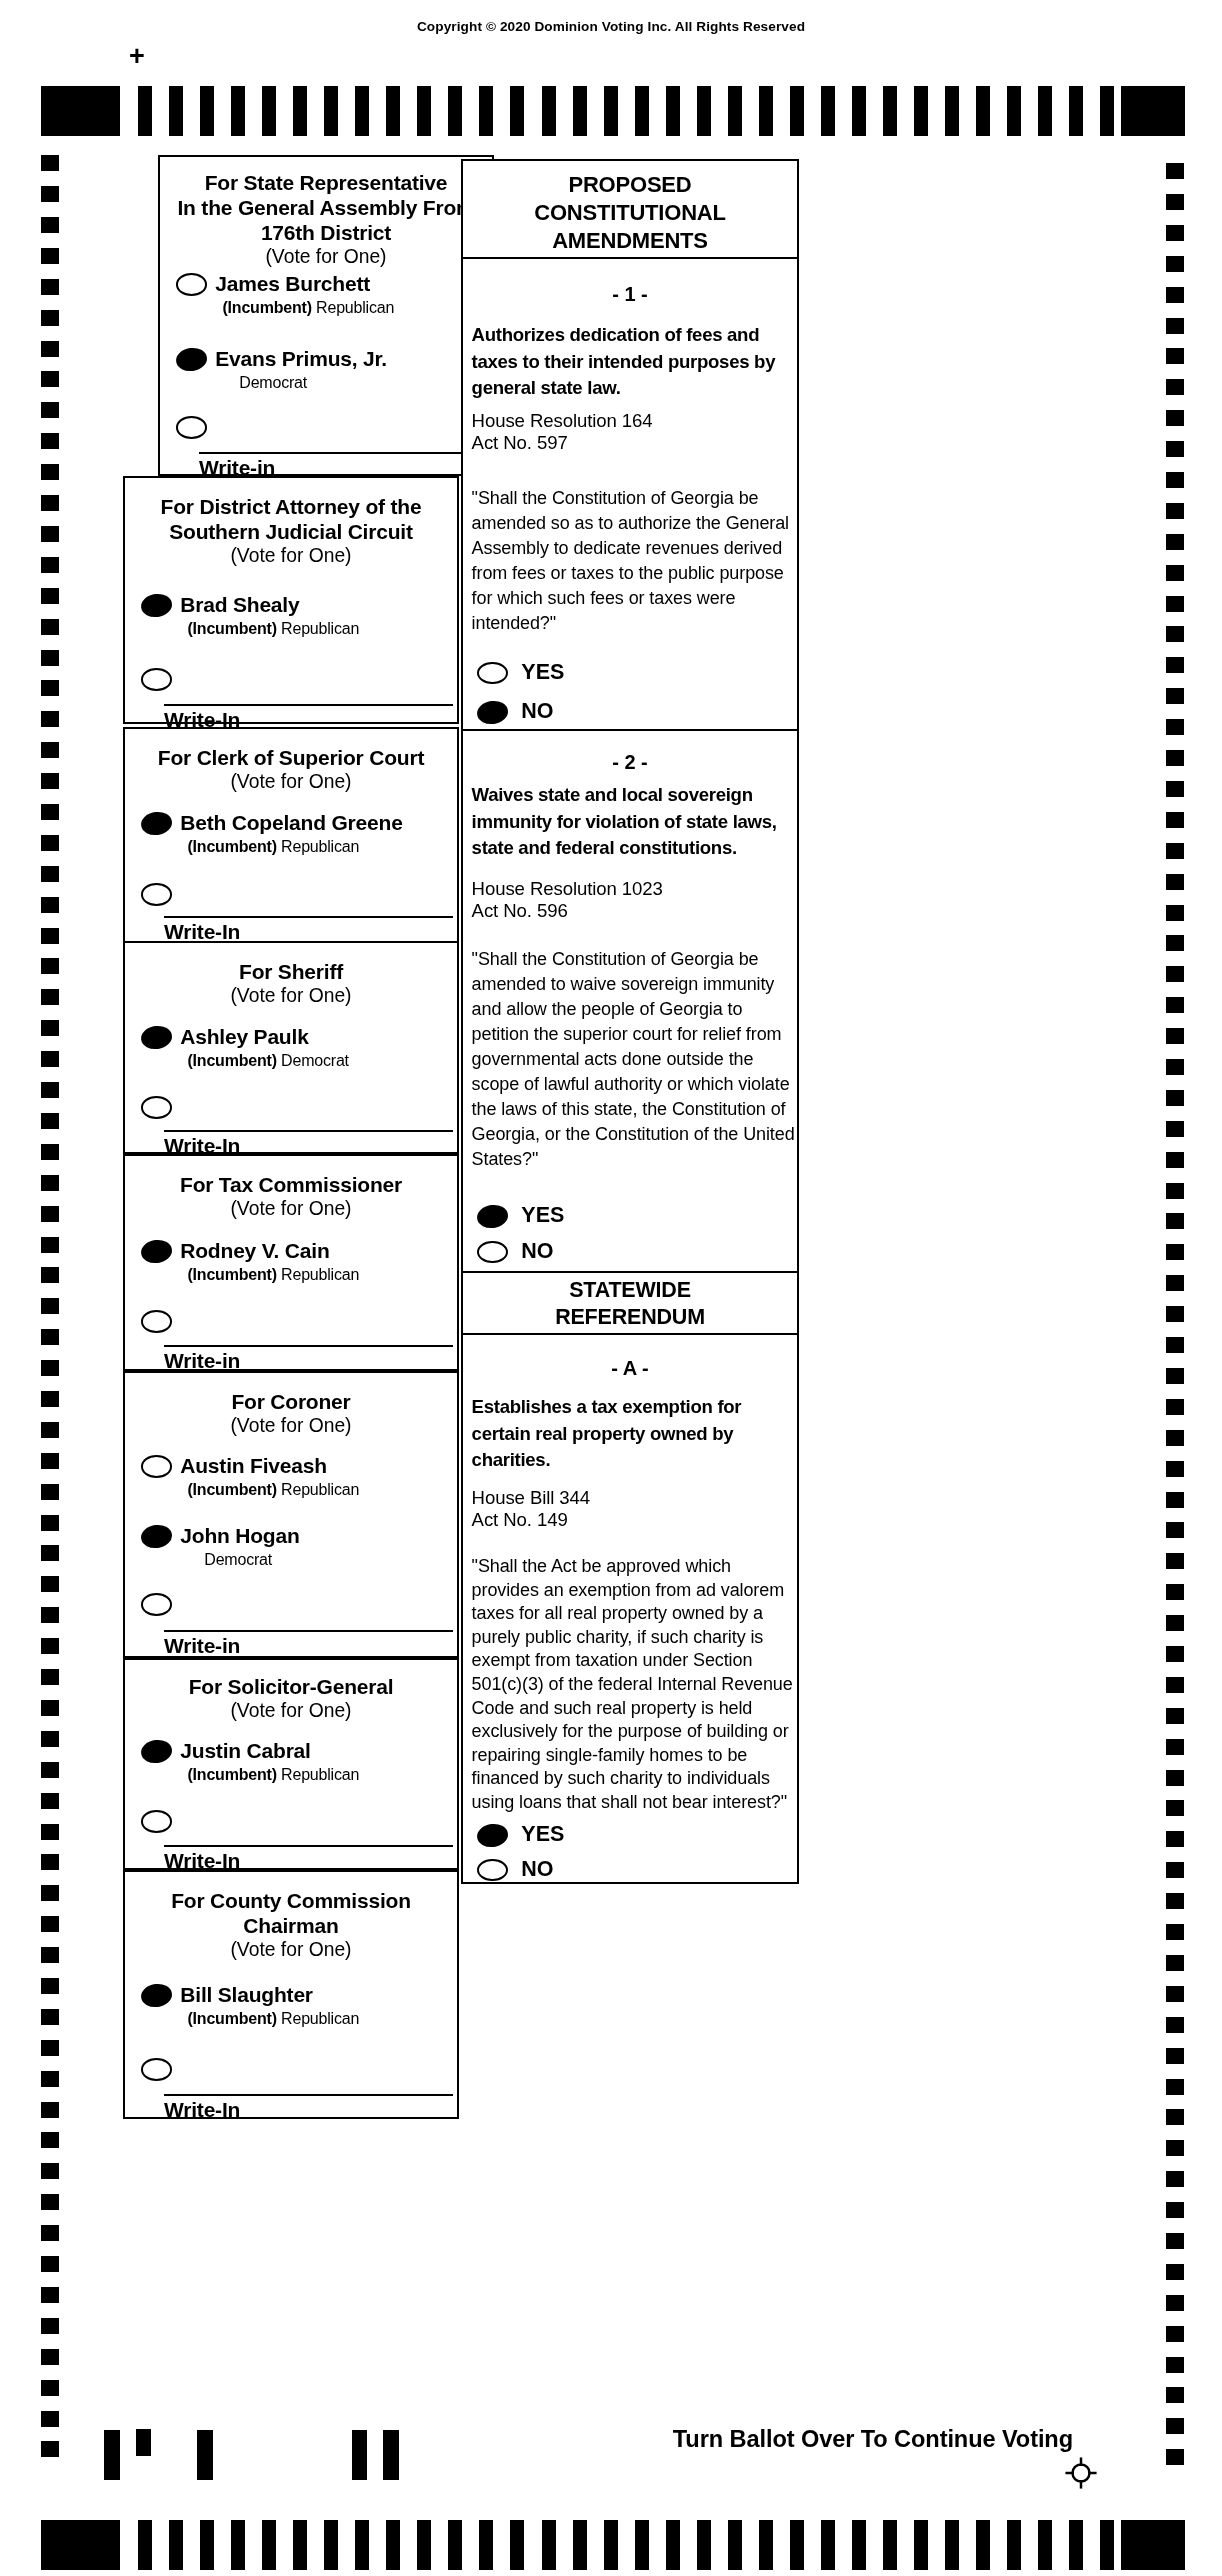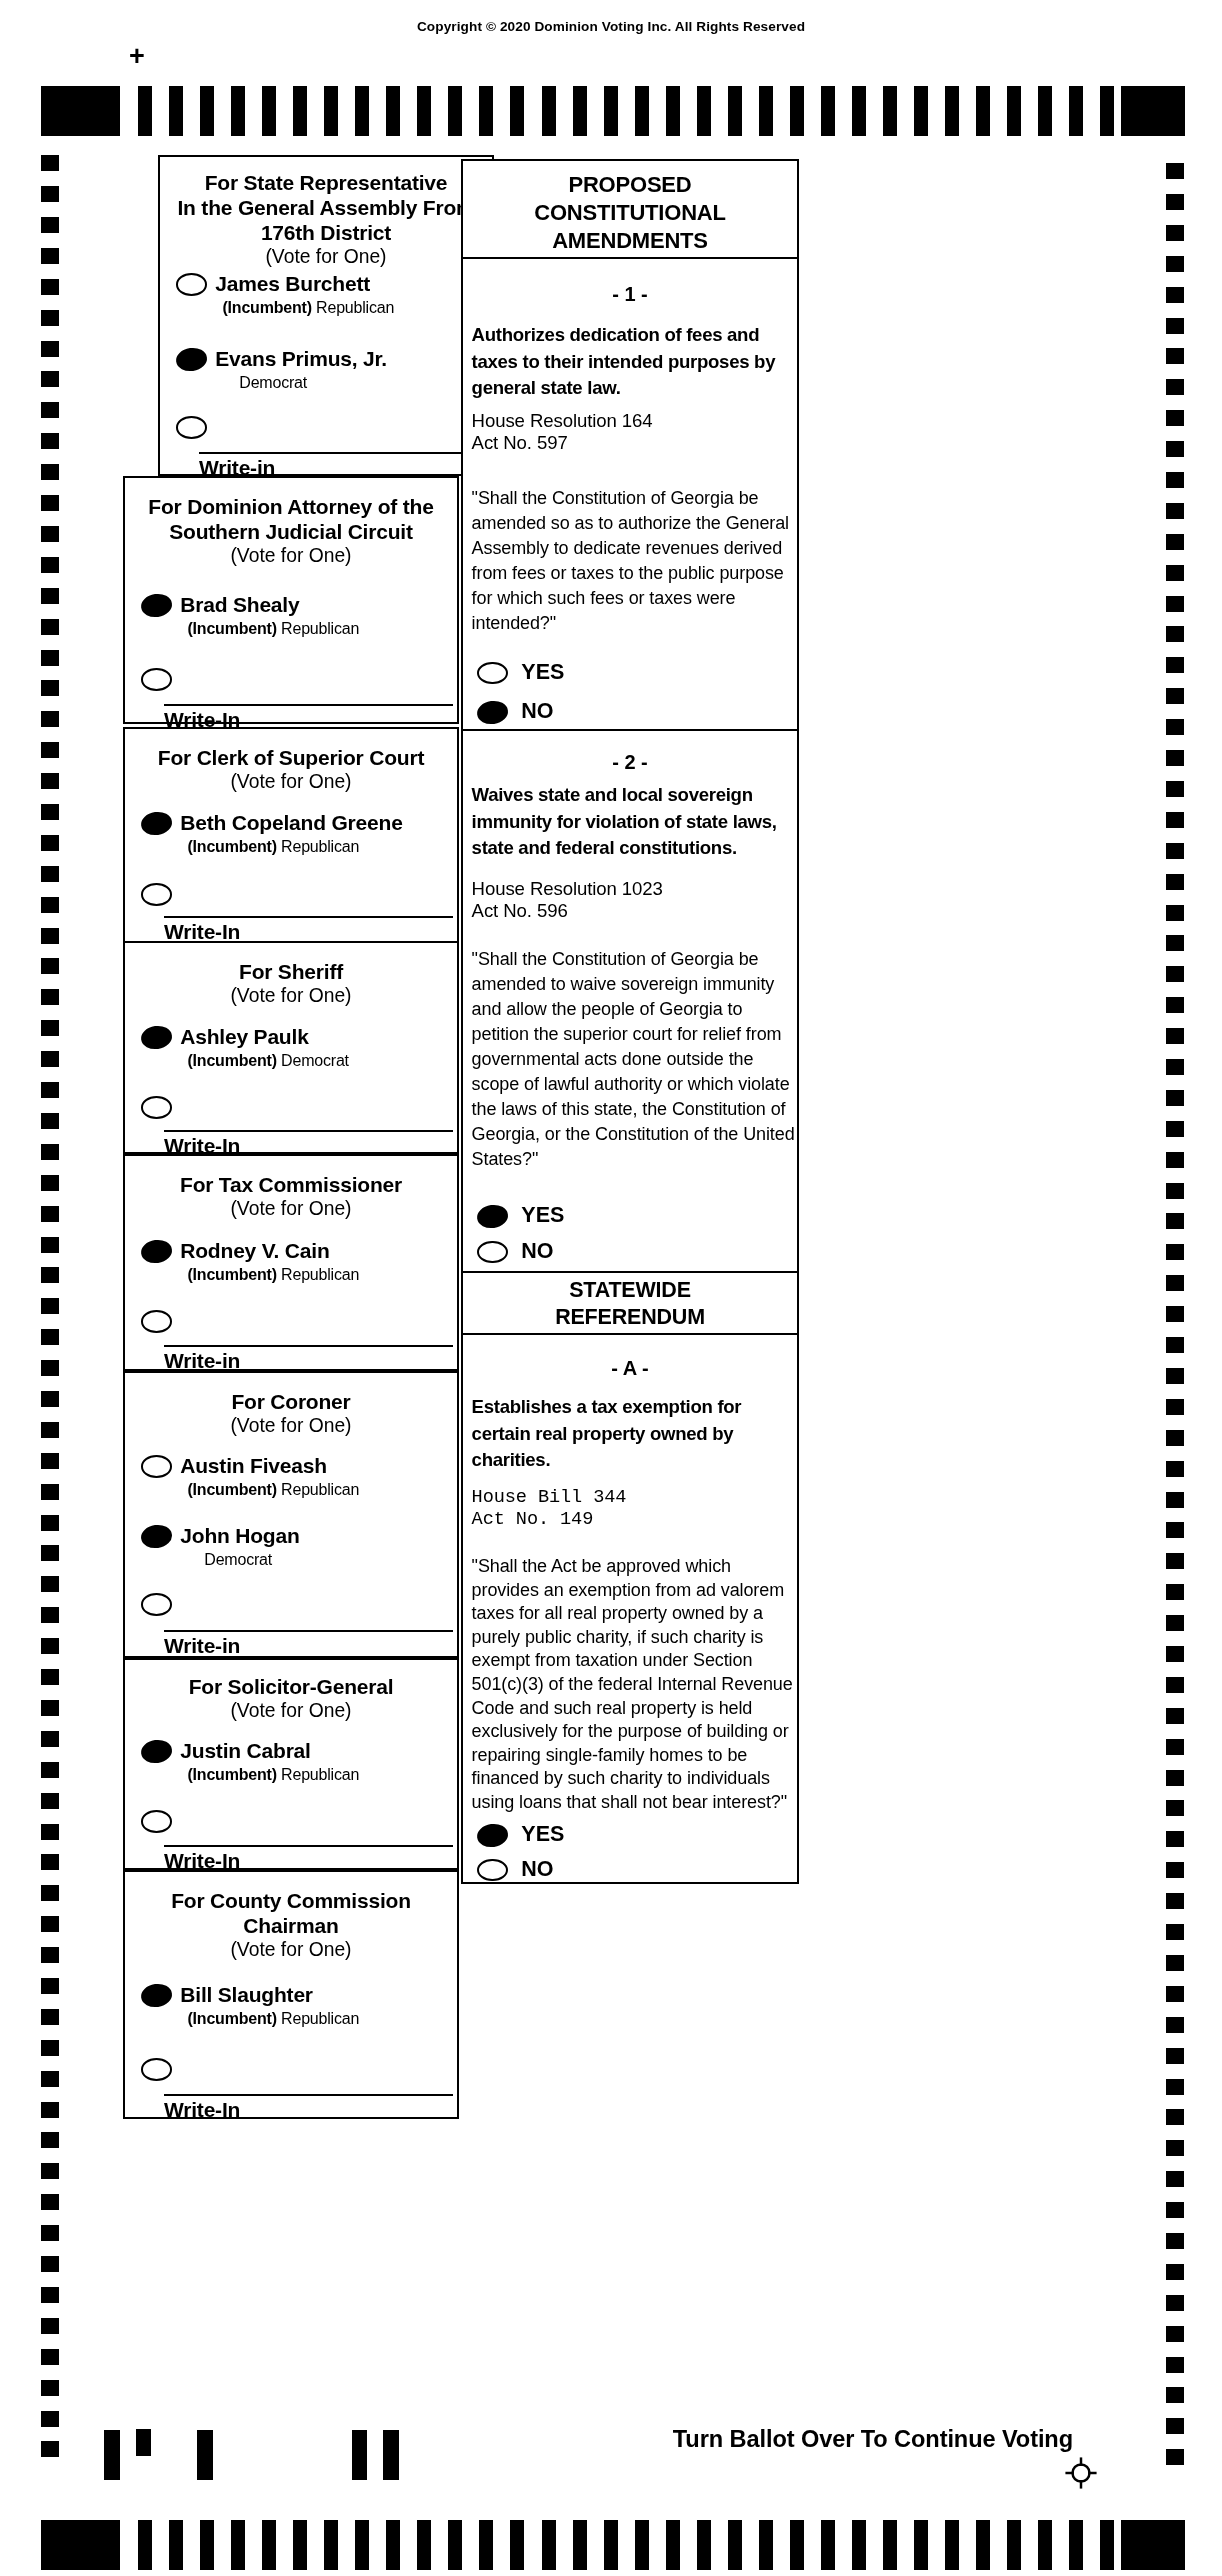--- a/index.html
+++ b/index.html
@@ -297,21 +297,21 @@
       </div>
     </div>
     <div class="crow" style="top:258px;">
       <div class="oval"></div>
     </div>
     <div class="wline" style="top:295px;"><span>Write-in</span></div>
   </div>
 
   <div class="cbox" style="top:476px;height:248px;">
     <div class="ctitle" style="top:15.7px;">
-      <div class="tl">For Dominion Attorney of the</div>
+      <div class="tl">For District Attorney of the</div>
       <div class="tl">Southern Judicial Circuit</div>
       <div class="vf">(Vote for One)</div>
     </div>
     <div class="crow" style="top:115px;">
       <div class="oval filled"></div>
       <div>
         <div class="cname">Brad Shealy</div>
         <div class="cparty"><span class="inc">(Incumbent)</span> <span>Republican</span></div>
       </div>
     </div>
@@ -484,21 +484,21 @@
   <div class="mbox" style="top:1271px;height:64px;">
     <div class="mhead" style="padding-top:4.3px;line-height:26.5px;font-size:21.5px;">
       <div>STATEWIDE</div>
       <div>REFERENDUM</div>
     </div>
   </div>
 
   <div class="mbox" style="top:1333px;height:551px;">
     <div class="mnum" style="top:21.5px;">- A -</div>
     <div class="msummary" style="top:59px;">Establishes a tax exemption for certain real property owned by charities.</div>
-    <div class="mrefs" style="top:152px;font-family:Liberation Mono, monospace;">
+    <div class="mrefs" style="top:152px;">
       <div>House Bill 344</div>
       <div>Act No. 149</div>
     </div>
     <div class="mquestion tight" style="top:220px;">"Shall the Act be approved which provides an exemption from ad valorem taxes for all real property owned by a purely public charity, if such charity is exempt from taxation under Section 501(c)(3) of the federal Internal Revenue Code and such real property is held exclusively for the purpose of building or repairing single-family homes to be financed by such charity to individuals using loans that shall not bear interest?"</div>
     <div class="choice" style="top:487px;">
       <div class="oval filled"></div>
       <span class="clabel">YES</span>
     </div>
     <div class="choice" style="top:522px;">
       <div class="oval"></div>

